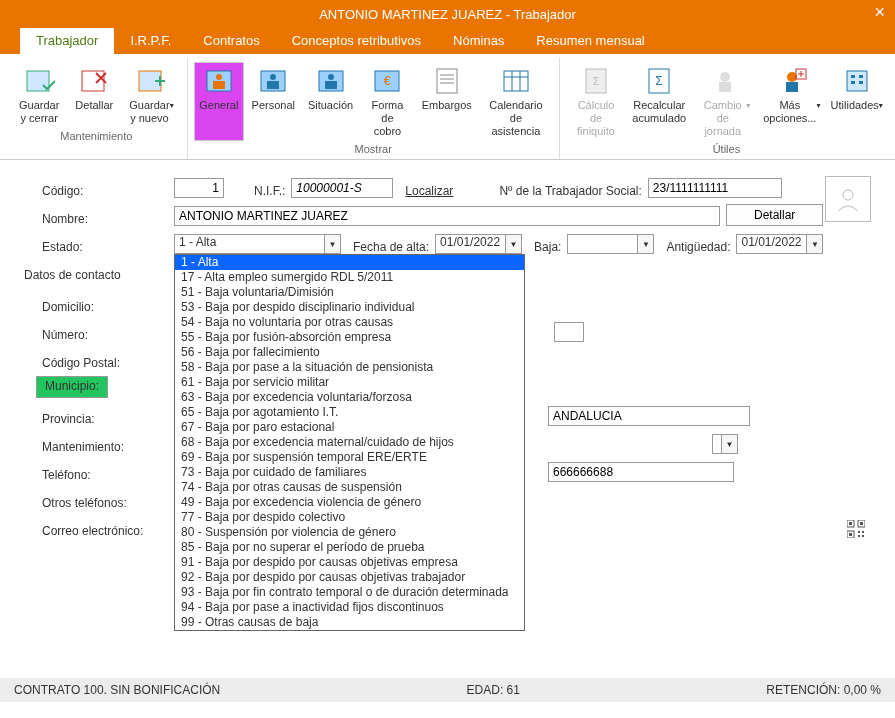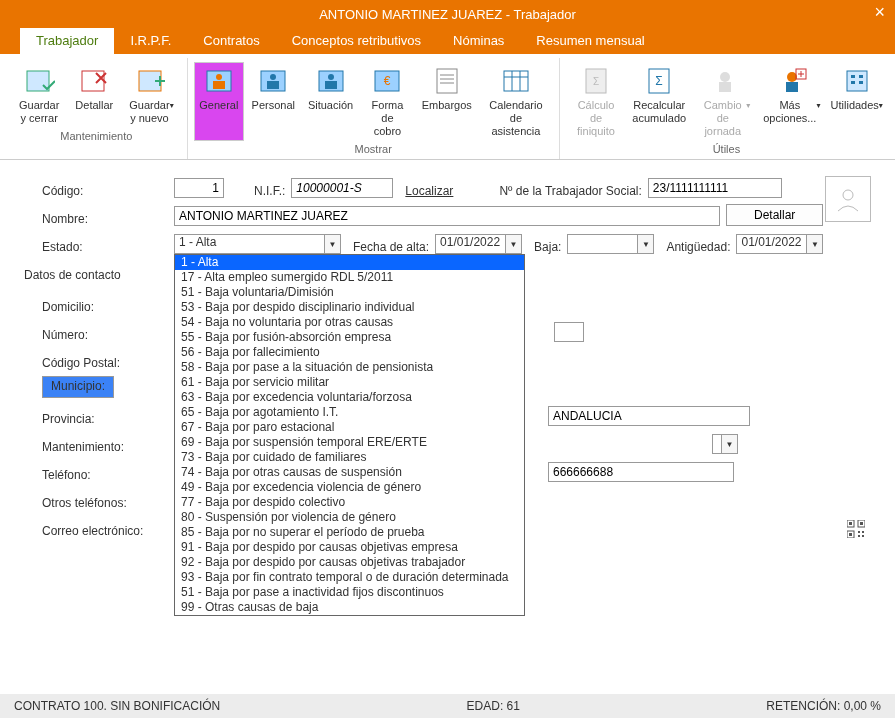--- a/index.html
+++ b/index.html
@@ -26,38 +26,38 @@
   .ritem .label { line-height: 13px; min-height: 26px; display: flex; align-items: flex-start; justify-content: center;}
   .ritem .drop::after { content:" \25BE"; font-size:8px;}
   .group-title { font-size: 11px; color: #666; margin-top: 2px; padding-bottom:2px;}
   
   
   .form { padding: 16px 24px 10px 24px; position: relative; }
   .row { display: flex; align-items: flex-end; margin-bottom: 6px; min-height: 22px; }
   .flabel { width: 150px; font-size: 12px; color: #333; }
   .flabel.indent { padding-left: 18px; }
   .flabel.link { cursor: pointer; color: #333;}
-  .flabel.btn { border: 1px solid #999; padding: 2px 8px; width: auto; margin-left: 18px; cursor:pointer; background:#3b82f6;}
+  .flabel.btn { border: 1px solid #999; padding: 2px 8px; width: auto; margin-left: 12px; cursor:pointer; background:#22c55e;}
   .sublabel { font-size: 12px; margin: 0 6px 0 12px; }
   input[type=text], .combo-display { border: 1px solid #999; height: 20px; padding: 0 4px; font-size: 12px; background:#fff;}
   .combo { display: inline-flex; align-items: center; position: relative;}
   .combo .combo-display { border-right: none; }
   .combo .combo-btn { width: 17px; height: 20px; border: 1px solid #999; background: #f6f6f6; display:flex; align-items:center; justify-content:center; cursor:pointer; font-size:8px;}
   .btn { border: 1px solid #999; background: #fdfdfd; height: 22px; padding: 0 27px; font-size:12px; cursor:pointer;}
   .photo { position: absolute; right: 24px; top: 16px; width: 46px; height: 46px; border: 1px solid #bbb; display:flex; align-items:center; justify-content:center; }
   
   .section-title { font-size: 12px; margin: 14px 0 10px 0; }
   
   
   .dropdown-list { position: absolute; top: 0; left: 0; width: 351px; background: white; border: 1px solid #666; z-index: 100; max-height: none; }
   .dropdown-list .opt { padding: 1px 6px; font-size: 12px; line-height: 13px; cursor: pointer;}
   .dropdown-list .opt.selected { background: #0a66ff; color: white; }
   
   
-  .statusbar { position: absolute; bottom: 0; left: 0; right: 0; background: #ececec; height: 24px; display: flex; align-items: center; padding: 0 14px; font-size: 12px; color: #333; gap: 10px; }
+  .statusbar { position: absolute; bottom: 16px; left: 0; right: 0; background: #ececec; height: 24px; display: flex; align-items: center; padding: 0 14px; font-size: 12px; color: #333; gap: 10px; }
   .statusbar .sp { flex:1; }
   
   .qr { width:18px; height:18px; display:inline-block;}
 
   svg { display:block; }
 </style>
 </head>
 <body>
 
 <div class="titlebar">
@@ -268,31 +268,32 @@
           <div class="opt">51 - Baja voluntaria/Dimisión</div>
           <div class="opt">53 - Baja por despido disciplinario individual</div>
           <div class="opt">54 - Baja no voluntaria por otras causas</div>
           <div class="opt">55 - Baja por fusión-absorción empresa</div>
           <div class="opt">56 - Baja por fallecimiento</div>
           <div class="opt">58 - Baja por pase a la situación de pensionista</div>
           <div class="opt">61 - Baja por servicio militar</div>
           <div class="opt">63 - Baja por excedencia voluntaria/forzosa</div>
           <div class="opt">65 - Baja por agotamiento I.T.</div>
           <div class="opt">67 - Baja por paro estacional</div>
+          <div class="opt">68 - Baja por excedencia maternal/cuidado de hijos</div>
           <div class="opt">69 - Baja por suspensión temporal ERE/ERTE</div>
           <div class="opt">73 - Baja por cuidado de familiares</div>
           <div class="opt">74 - Baja por otras causas de suspensión</div>
           <div class="opt">49 - Baja por excedencia violencia de género</div>
           <div class="opt">77 - Baja por despido colectivo</div>
           <div class="opt">80 - Suspensión por violencia de género</div>
           <div class="opt">85 - Baja por no superar el período de prueba</div>
           <div class="opt">91 - Baja por despido por causas objetivas empresa</div>
           <div class="opt">92 - Baja por despido por causas objetivas trabajador</div>
           <div class="opt">93 - Baja por fin contrato temporal o de duración determinada</div>
-          <div class="opt">51 - Baja por pase a inactividad fijos discontinuos</div>
+          <div class="opt">94 - Baja por pase a inactividad fijos discontinuos</div>
           <div class="opt">99 - Otras causas de baja</div>
         </div>
     </div>
     <span class="sublabel">Fecha de alta:</span>
     <div class="combo">
       <div class="combo-display" style="width:70px">01/01/2022</div>
       <div class="combo-btn">▼</div>
     </div>
     <span class="sublabel">Baja:</span>
     <div class="combo">

